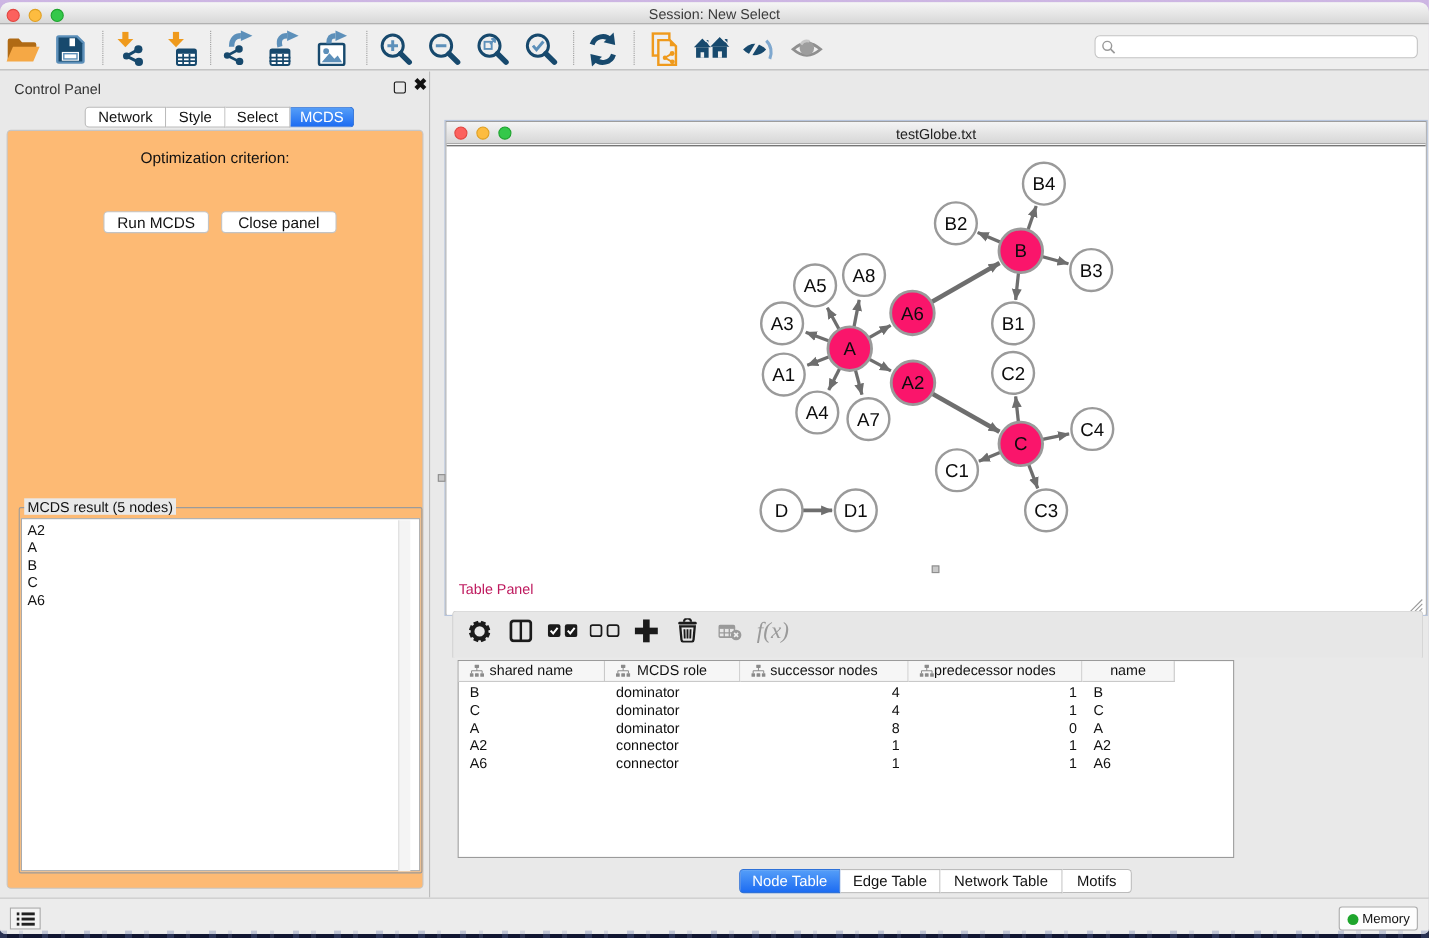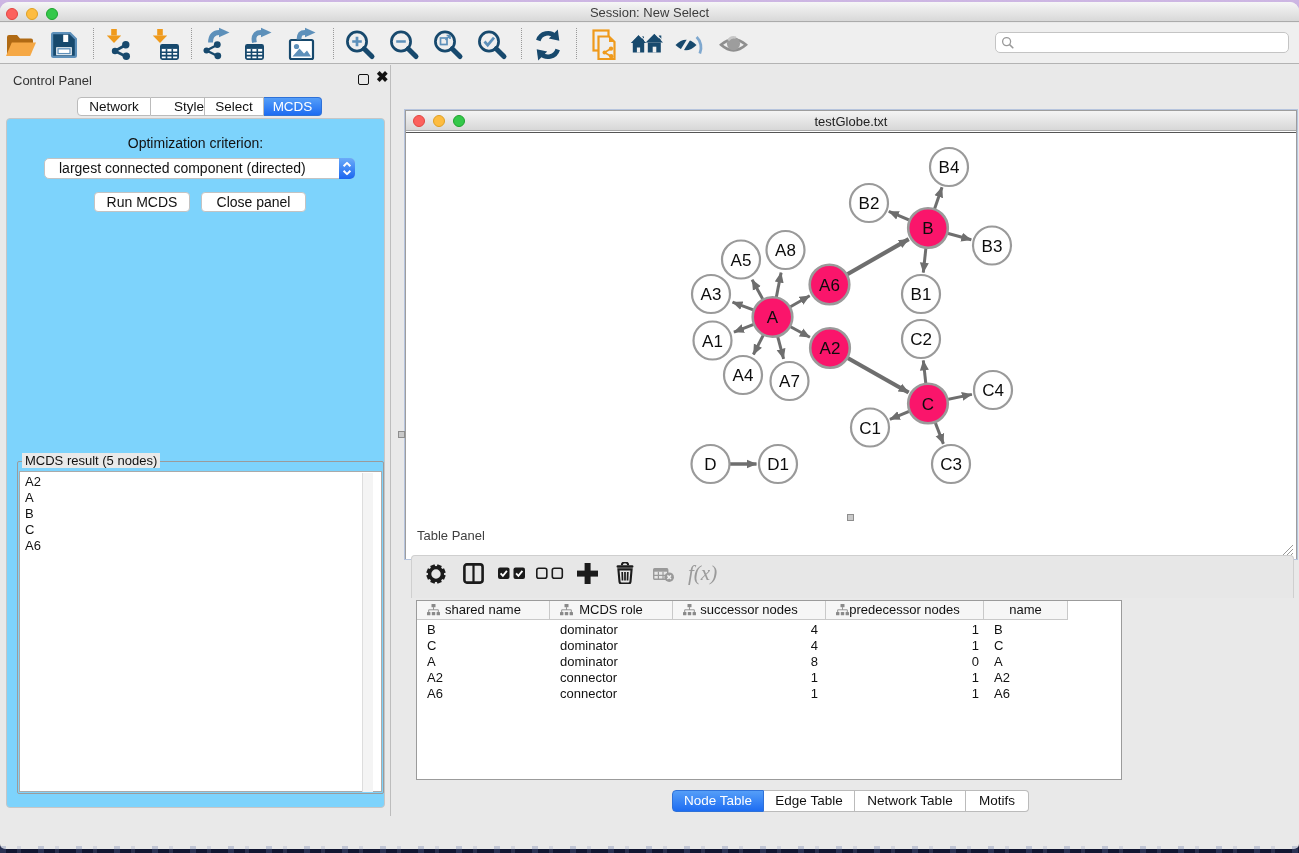--- a/index.html
+++ b/index.html
@@ -16,37 +16,37 @@
 #content { position:absolute; left:0; top:63px; width:1299px; height:751px; }
 #statusbar { position:absolute; left:0; top:814px; width:1299px; height:33px; background:#ececec; border-top:1px solid #c6c6c6; }
 
 #cpanel { position:absolute; left:0; top:0; width:391px; height:751px; background:#e9e9e9; border-right:1px solid #bdbdbd; }
 #cpanel .phead { position:absolute; left:13px; top:8px; font-size:13px; color:#333; }
 .tabbar { position:absolute; top:32px; height:19px; display:flex; font-size:13px; }
 .tab { background:#fff; border:1px solid #bbb; border-left:none; color:#111; text-align:center; font-size:13.5px; line-height:18px; }
 .tab.first { border-left:1px solid #bbb; border-radius:4px 0 0 4px; }
 .tab.last { border-radius:0 4px 4px 0; }
 .tab.sel { background:linear-gradient(#559ef8,#1d6cf2); color:#fff; border-color:#2e71d8; }
-#cpinner { position:absolute; left:6px; top:53px; width:379px; height:690px; border:1px solid #c6c6c6; border-radius:4px; background:#7dd3fc; }
+#cpinner { position:absolute; left:6px; top:53px; width:379px; height:690px; border:1px solid #c6c6c6; border-radius:4px; background:#fdba74; }
 #optlabel { position:absolute; top:16px; width:100%; text-align:center; font-size:14px; color:#111; }
 #dropdown { position:absolute; left:37px; top:39px; width:311px; height:21px; background:#fff; border:1px solid #c3c3c3; border-radius:5px; font-size:14px; color:#111; line-height:19px; padding-left:14px; }
 #ddcap { position:absolute; right:-1px; top:-1px; width:16px; height:21px; border-radius:0 5px 5px 0; background:linear-gradient(#6babf9,#1a66f0); }
 .aquabtn { position:absolute; top:73px; height:20px; background:#fff; border:1px solid #c3c3c3; border-radius:4px; font-size:14px; color:#111; text-align:center; line-height:18px; }
 #fieldset { position:absolute; left:10px; top:342px; width:367px; height:333px; border:1px solid #9b9b9b; border-radius:2px; }
 #fieldset legend.fl { position:absolute; left:4px; top:-9px; background:#e9e9e9; padding:0 3px; font-size:13px; color:#111; }
 #mlist { position:absolute; left:1px; top:9px; width:363px; height:321px; background:#fff; border:1px solid #aaa; font-size:13px; color:#111; padding:2px 0 0 5px; line-height:16px; }
 #mscroll { position:absolute; left:342px; top:1px; width:11px; height:319px; background:#f4f4f4; border-left:1px solid #ddd; }
 
 #rightarea { position:absolute; left:392px; top:0; width:907px; height:751px; background:#e9e9e9; }
 #netwin { position:absolute; left:13px; top:1px; width:892px; height:449px; background:#fff; border:1px solid #9d9d9d; box-shadow:0 0 0 1px rgba(90,130,200,.35);margin-top:44px; }
 #nettitle { position:absolute; left:0; top:0; width:100%; height:20px; background:linear-gradient(#f4f4f4,#d7d7d7); border-bottom:1px solid #a9a9a9; }
 #netcanvas { position:absolute; left:0; top:21px; width:890px; height:427px; background:#fff; border-top:1px solid #555; overflow:hidden; }
 
 #tpanel { position:absolute; left:8px; top:456px; width:899px; height:295px; }
-#tpanel .phead { position:absolute; left:17px; top:7px; font-size:13px; color:#404040; }
+#tpanel .phead { position:absolute; left:17px; top:7px; font-size:13px; color:#be185d; }
 #ttoolbar { position:absolute; left:11px; top:34px; width:883px; height:43px; background:#e7e7e7; border:1px solid #cfcfcf; border-bottom:none; border-radius:4px 4px 0 0; }
 #tscroll { position:absolute; left:16px; top:79px; width:706px; height:180px; background:#fff; border:1px solid #9b9b9b; }
 .thdr { position:absolute; left:0; top:0; height:19px; background:#f6f6f6; border-right:1px solid #c9c9c9; border-bottom:1px solid #c9c9c9; font-size:13px; color:#111; text-align:center; line-height:17px; }
 .trow { position:absolute; font-size:13px; color:#111; height:16px; line-height:16px; }
 .tabs2 { position:absolute; left:272px; top:269px; height:22px; display:flex; font-size:13px; }
 
 #listbtn { position:absolute; left:9px; top:8px; width:28px; height:20px; background:#f4f4f4; border:1px solid #a9a9a9; }
 #membtn { position:absolute; left:1217px; top:7px; width:72px; height:22px; background:#fdfdfd; border:1px solid #ababab; border-radius:3px; font-size:12px; color:#111; line-height:21px; text-align:center; }
 .fgrip { position:absolute; background:#c9c9c9; border:1px solid #8e8e8e; width:7px; height:7px; }
 </style>
@@ -183,31 +183,26 @@
         </svg>
       </div>
   </div>
   <div id="content">
     <div id="cpanel">
       <div class="phead">Control Panel</div>
       <div style="position:absolute; left:358px; top:9px; width:11px; height:11px; border:1.5px solid #111; border-radius:2px;"></div>
       <div style="position:absolute; left:376px; top:3px; font-size:15px; font-weight:bold; color:#111;">✖</div>
       <div class="tabbar" style="left:77px;">
         <div class="tab first" style="width:74px;">Network</div>
-        <div class="tab" style="width:54px;text-align:right;">Style</div>
+        <div class="tab" style="width:54px;">Style</div>
         <div class="tab" style="width:59px;">Select</div>
         <div class="tab last sel" style="width:58px;">MCDS</div>
       </div>
       <div id="cpinner">
         <div id="optlabel">Optimization criterion:</div>
-        <div id="dropdown">largest connected component (directed)
-          <div id="ddcap"><svg width="16" height="21" viewBox="0 0 16 21">
-                <path d="M4.6,8.3 L8,4.9 L11.4,8.3 M4.6,12.7 L8,16.1 L11.4,12.7" stroke="#fff" stroke-width="2" fill="none" stroke-linejoin="round"></path>
-              </svg></div>
-        </div>
         <div class="aquabtn" style="left:87px; width:96px;">Run MCDS</div>
         <div class="aquabtn" style="left:194px; width:105px;">Close panel</div>
         <div id="fieldset">
           <legend class="fl">MCDS result (5 nodes)</legend>
           <div id="mlist">A2<br>A<br>B<br>C<br>A6<div id="mscroll"></div></div>
         </div>
       </div>
     </div>
     <div id="rightarea">
       <div id="netwin">
@@ -407,14 +402,29 @@
           <div class="tab first sel" style="width:92px; line-height:20px;">Node Table</div>
           <div class="tab" style="width:91px; line-height:20px;">Edge Table</div>
           <div class="tab" style="width:111px; line-height:20px;">Network Table</div>
           <div class="tab last" style="width:63px; line-height:20px;">Motifs</div>
         </div>
       </div>
       <div class="fgrip" style="left:6px; top:366px;"></div>
       <div class="fgrip" style="left:455px; top:449px;"></div>
     </div>
   </div>
+  <div id="statusbar">
+    <div id="listbtn">
+        <svg width="17" height="13" style="position:absolute;left:5px;top:2.5px" viewBox="0 0 17 13">
+          <g fill="#222">
+            <rect x="0" y="0.5" width="2.6" height="2.6"></rect>
+            <rect x="4.6" y="0.5" width="12" height="2.6"></rect>
+            <rect x="0" y="5.2" width="2.6" height="2.6"></rect>
+            <rect x="4.6" y="5.2" width="12" height="2.6"></rect>
+            <rect x="0" y="9.9" width="2.6" height="2.6"></rect>
+            <rect x="4.6" y="9.9" width="12" height="2.6"></rect>
+          </g>
+        </svg>
+      </div>
+    <div id="membtn"><span style="position:absolute;left:7px;top:6px;width:10px;height:10px;border-radius:50%;background:#1ea52c;"></span><span style="margin-left:14px;">Memory</span></div>
+  </div>
 </div>
 <div style="position:absolute;left:0;top:846px;width:1299px;height:7px;background:repeating-linear-gradient(90deg, rgba(99,115,165,.30) 0 6px, rgba(0,0,0,0) 6px 17px, rgba(130,140,180,.22) 17px 21px, rgba(0,0,0,0) 21px 38px);"></div>
 
 </body></html>

